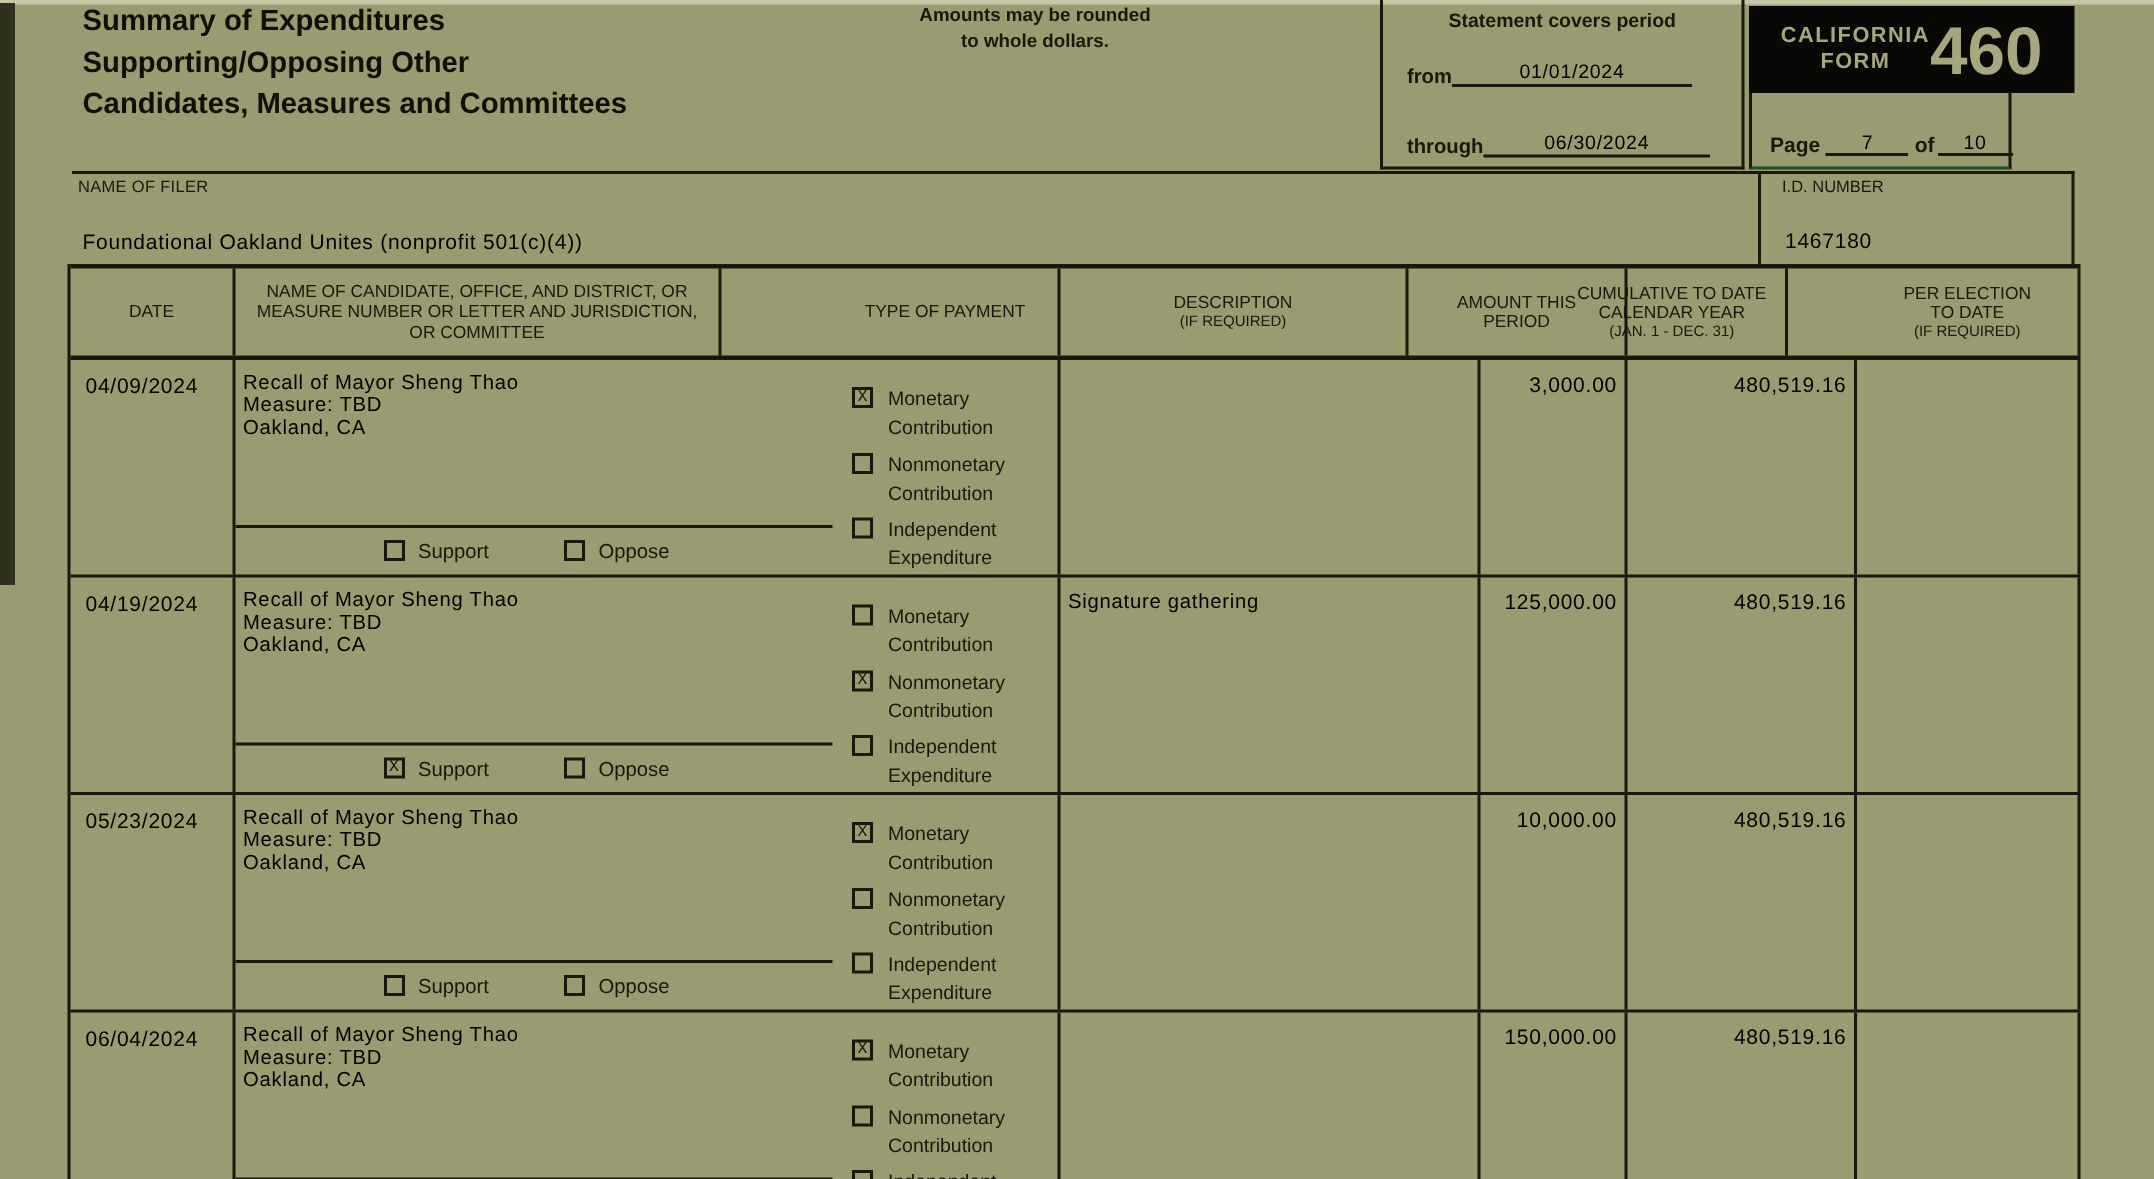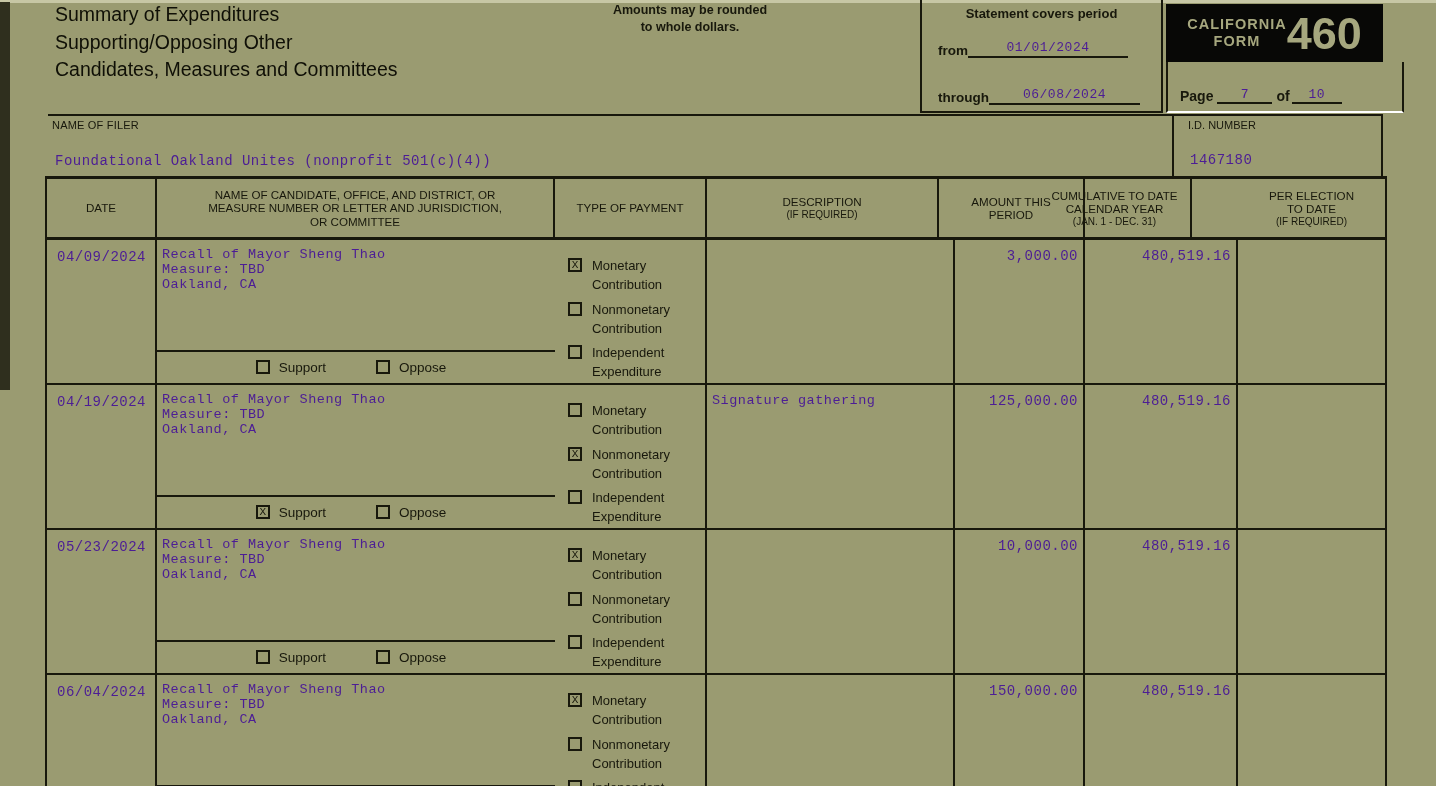--- a/index.html
+++ b/index.html
@@ -2,42 +2,42 @@
 <html><head>
 <meta charset="utf-8">
 <style>
   html,body{margin:0;padding:0;background:#6b6b4e;}
   *{box-sizing:border-box;}
   #page{
     position:relative;width:1436px;height:786px;overflow:hidden;
     background:#9a9b71;color:#18180c;
     font-family:"Liberation Sans",sans-serif;
   }
-  .mono{font-family:Liberation Mono, monospace;letter-spacing:.5px;color:#4c1d95;}
+  .mono{font-family:Liberation Sans, sans-serif;letter-spacing:.5px;color:#000000;}
   .ml{white-space:pre-line;}
   .abs{position:absolute;}
 
   
   #top-strip{position:absolute;left:0;top:0;width:1436px;height:3px;background:#c7c7a5;}
   #left-strip{position:absolute;left:0;top:2px;width:10px;height:388px;background:#2f2f1e;}
 
   
-  #title{left:55px;top:1px;font-size:19.5px;font-weight:normal;line-height:27.5px;color:#0f0f06;}
+  #title{left:55px;top:1px;font-size:19.5px;font-weight:bold;line-height:27.5px;color:#0f0f06;}
   #round-note{left:560px;top:2px;width:260px;text-align:center;font-size:12.5px;font-weight:bold;line-height:16.5px;}
 
   #stmt-box{left:920px;top:0;width:243px;height:113px;border-left:2px solid #18180c;border-right:2px solid #18180c;border-bottom:2px solid #18180c;}
   #stmt-box .head{position:absolute;top:6px;left:0;width:100%;text-align:center;font-size:13px;font-weight:bold;}
   .stmt-row{position:absolute;left:16px;font-size:13.5px;font-weight:bold;display:flex;align-items:flex-end;}
   .stmt-val{display:inline-block;border-bottom:2px solid #18180c;text-align:center;font-weight:normal;font-size:13px;padding-bottom:1px;}
 
   #ca-badge{left:1166px;top:4px;width:217px;height:58px;background:#080806;color:#a6a77e;display:flex;align-items:center;justify-content:center;gap:0;}
   #ca-badge .st{font-size:14.5px;font-weight:bold;letter-spacing:1px;text-align:center;line-height:17px;}
   #ca-badge .num{font-size:45px;font-weight:bold;line-height:45px;text-align:center;}
 
-  #page-box{left:1166px;top:62px;width:238px;height:51px;border-left:2px solid #18180c;border-right:2px solid #18180c;border-bottom:2px solid #ffffff;}
+  #page-box{left:1166px;top:62px;width:175px;height:51px;border-left:2px solid #18180c;border-right:2px solid #18180c;border-bottom:2px solid #14532d;}
   #page-box .inner{position:absolute;left:12px;bottom:7px;display:flex;align-items:flex-end;font-size:14px;font-weight:bold;}
   .pg-val{display:inline-block;border-bottom:2px solid #18180c;text-align:center;font-weight:normal;font-size:13px;}
 
   
   #filer-rule{left:48px;top:114px;width:1335px;height:0;border-top:2px solid #18180c;}
   #filer-label{left:52px;top:119px;font-size:11px;letter-spacing:.2px;}
   #filer-value{left:55px;top:153px;font-size:14px;}
   #id-box{left:1172px;top:114px;width:211px;height:62px;border-left:2px solid #18180c;border-right:2px solid #18180c;}
   #id-label{position:absolute;left:14px;top:5px;font-size:11px;}
   #id-value{position:absolute;left:16px;top:38px;font-size:14px;}
@@ -45,26 +45,26 @@
   
   #tbl{left:45px;top:176px;width:1342px;border-left:2px solid #18180c;}
   #thead{position:relative;height:64px;border-top:3px solid #18180c;border-bottom:3px solid #18180c;}
   .hc{position:absolute;top:0;bottom:0;border-right:2px solid #18180c;display:flex;flex-direction:column;align-items:center;justify-content:center;text-align:center;font-size:11.6px;line-height:13.5px;padding:2px;}
   .hc .sub{font-size:10px;line-height:12px;}
   .row{position:relative;height:145px;border-bottom:2px solid #18180c;}
   .cell{position:absolute;top:0;bottom:0;border-right:2px solid #18180c;}
   .c-date{left:0;width:110px;}
   .c-name{left:110px;width:398px;border-right:none;}
   .c-type{left:508px;width:152px;}
-  .c-desc{left:660px;width:248px;}
+  .c-desc{left:660px;width:280px;}
   .c-amt{left:892px;width:146px;}
   .c-cum{left:1038px;width:153px;}
   .c-per{left:1191px;width:149px;}
   .h-date{left:0;width:110px;}
-  .h-name{left:110px;width:398px;}
+  .h-name{left:110px;width:324px;}
   .h-type{left:508px;width:152px;}
   .h-desc{left:660px;width:232px;}
   .h-amt{left:892px;width:146px;}
   .h-cum{left:992px;width:153px;}
   .h-per{left:1191px;width:149px;}
 
   .date-txt{position:absolute;left:10px;top:9px;font-size:14px;}
   .name-txt{position:absolute;left:5px;top:8px;font-size:13.5px;line-height:14.8px;}
   .so-bar{position:absolute;left:0;right:0;bottom:0;height:33px;border-top:2px solid #18180c;display:flex;align-items:center;justify-content:center;gap:50px;padding-right:10px;font-size:13.5px;}
   .so-item{display:flex;align-items:flex-start;gap:9px;}
@@ -90,21 +90,21 @@
 to whole dollars.</div>
 
   <div class="abs" id="stmt-box">
     <div class="head">Statement covers period</div>
     <div class="stmt-row" style="top:40px;">
       <span>from</span>
       <span class="stmt-val mono" style="width:160px;">01/01/2024</span>
     </div>
     <div class="stmt-row" style="top:87px;">
       <span>through</span>
-      <span class="stmt-val mono" style="width:151px;">06/08/2024</span>
+      <span class="stmt-val mono" style="width:151px;">06/30/2024</span>
     </div>
   </div>
 
   <div class="abs" id="ca-badge">
     <div class="st">
       <div>CALIFORNIA</div>
       <div>FORM</div>
     </div>
     <div class="num">460</div>
   </div>

